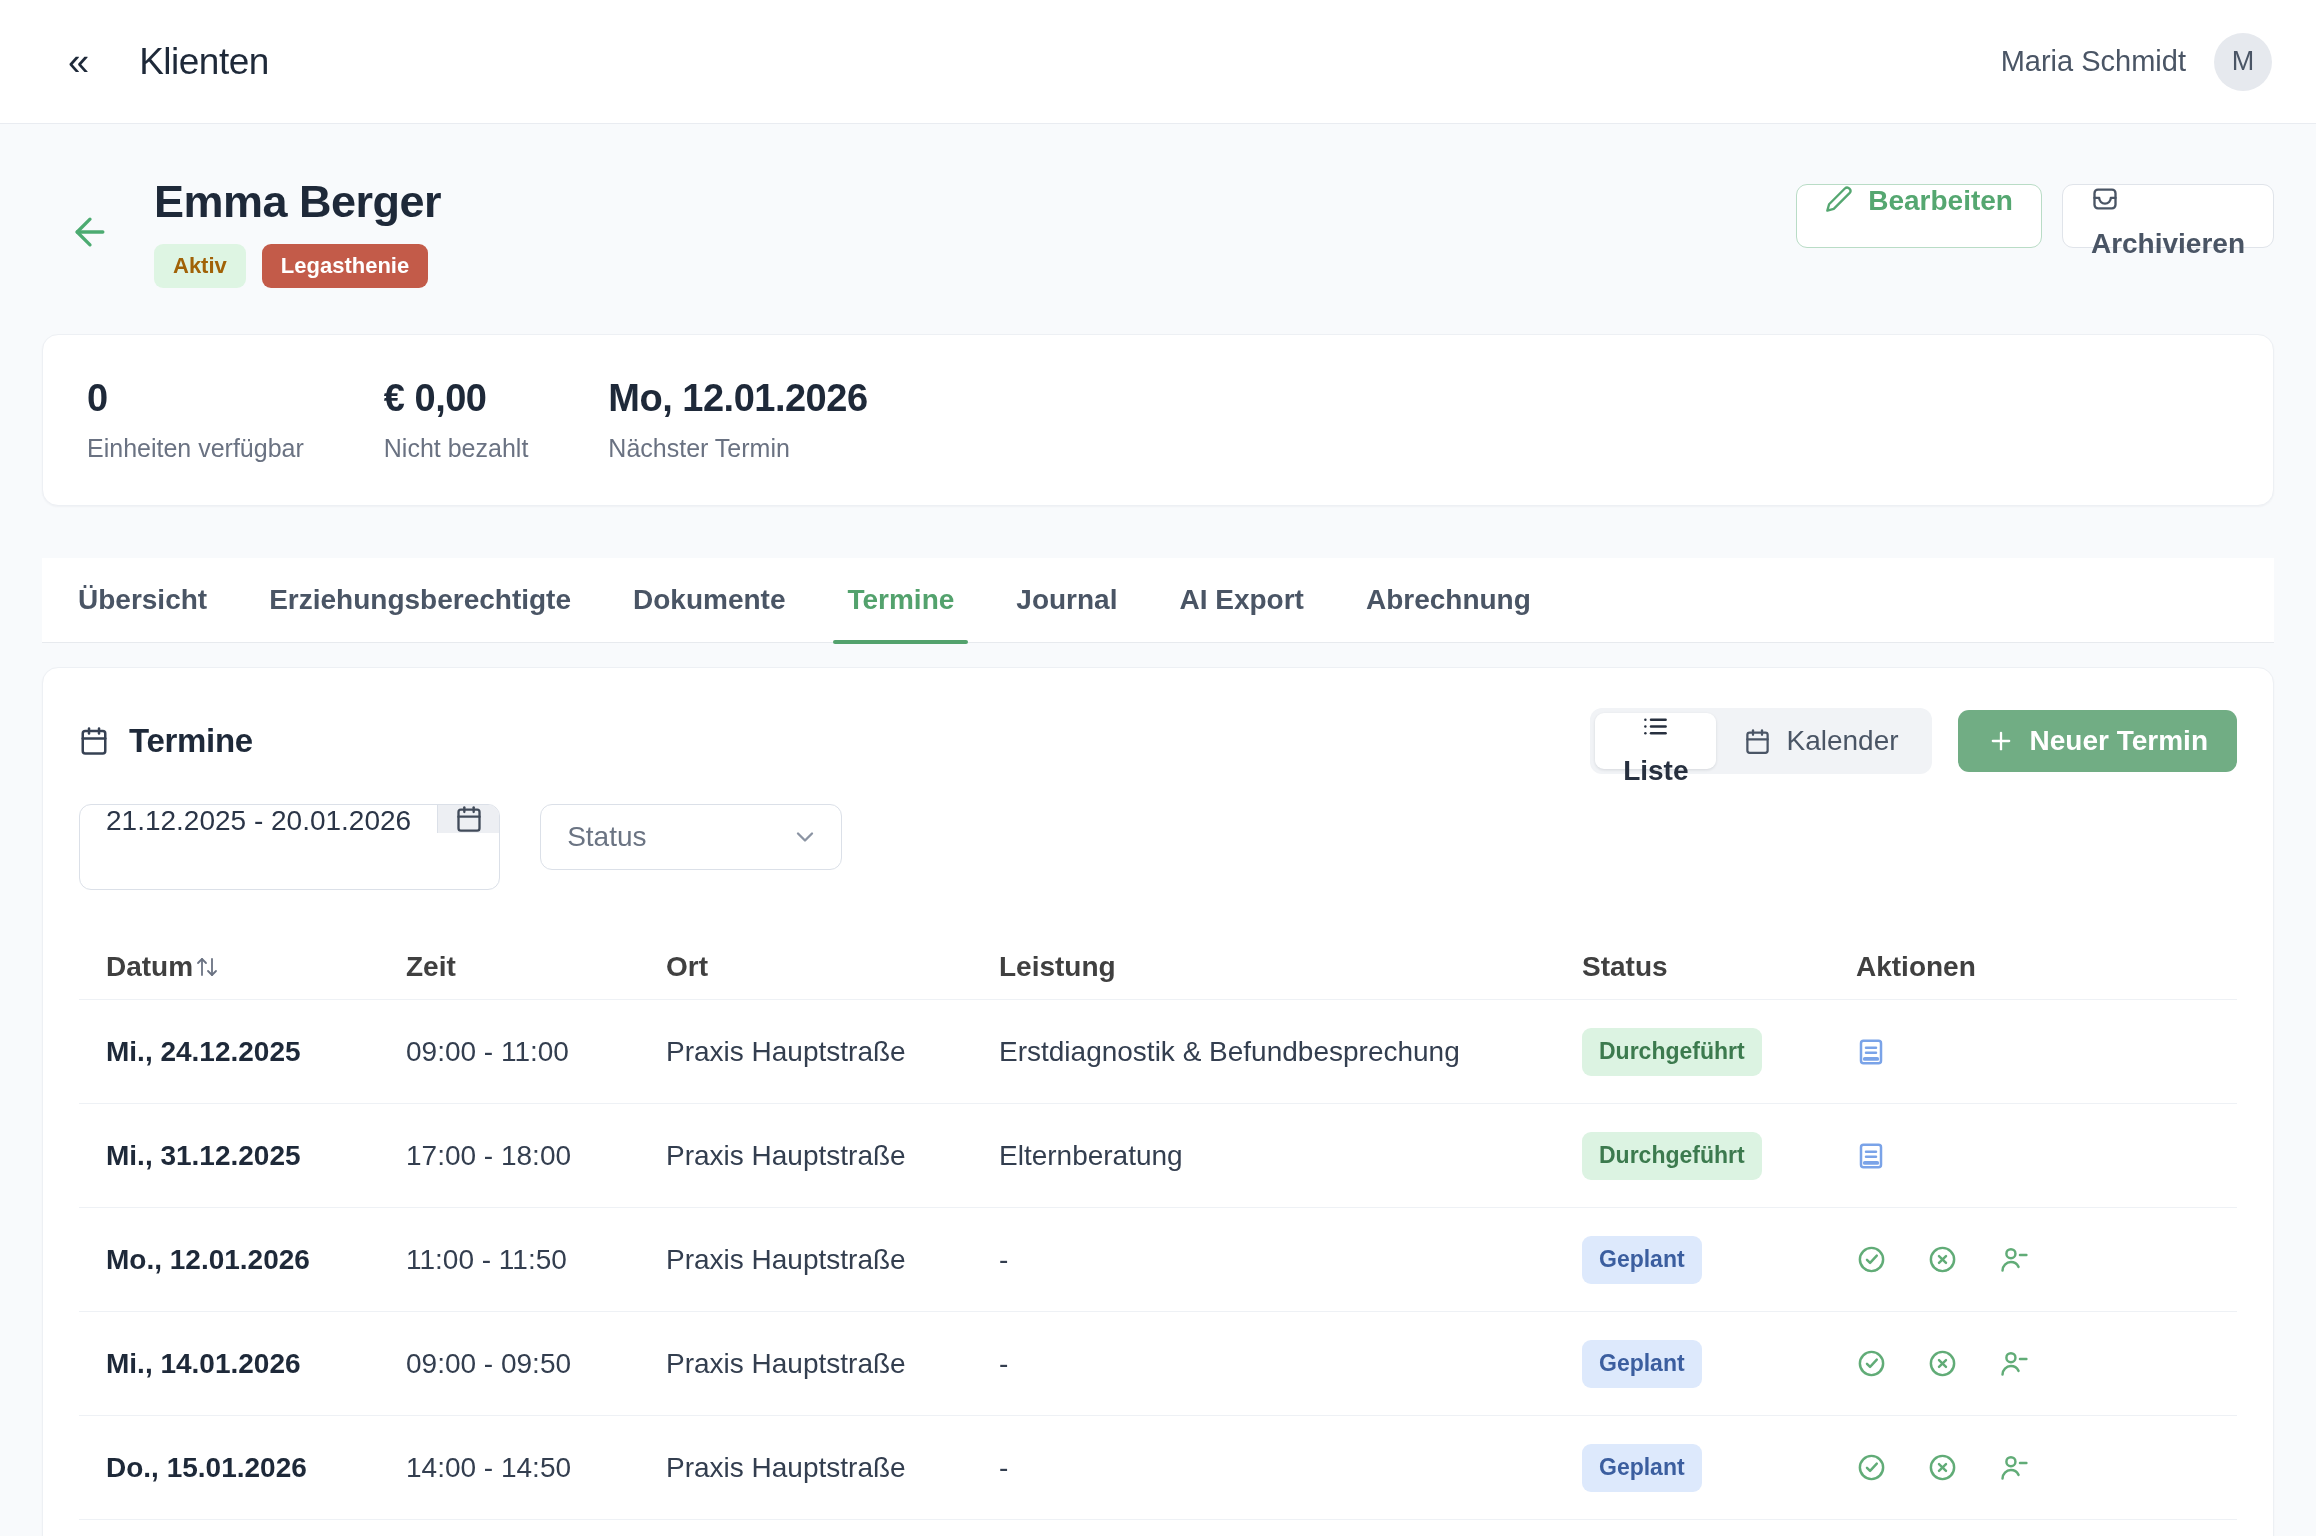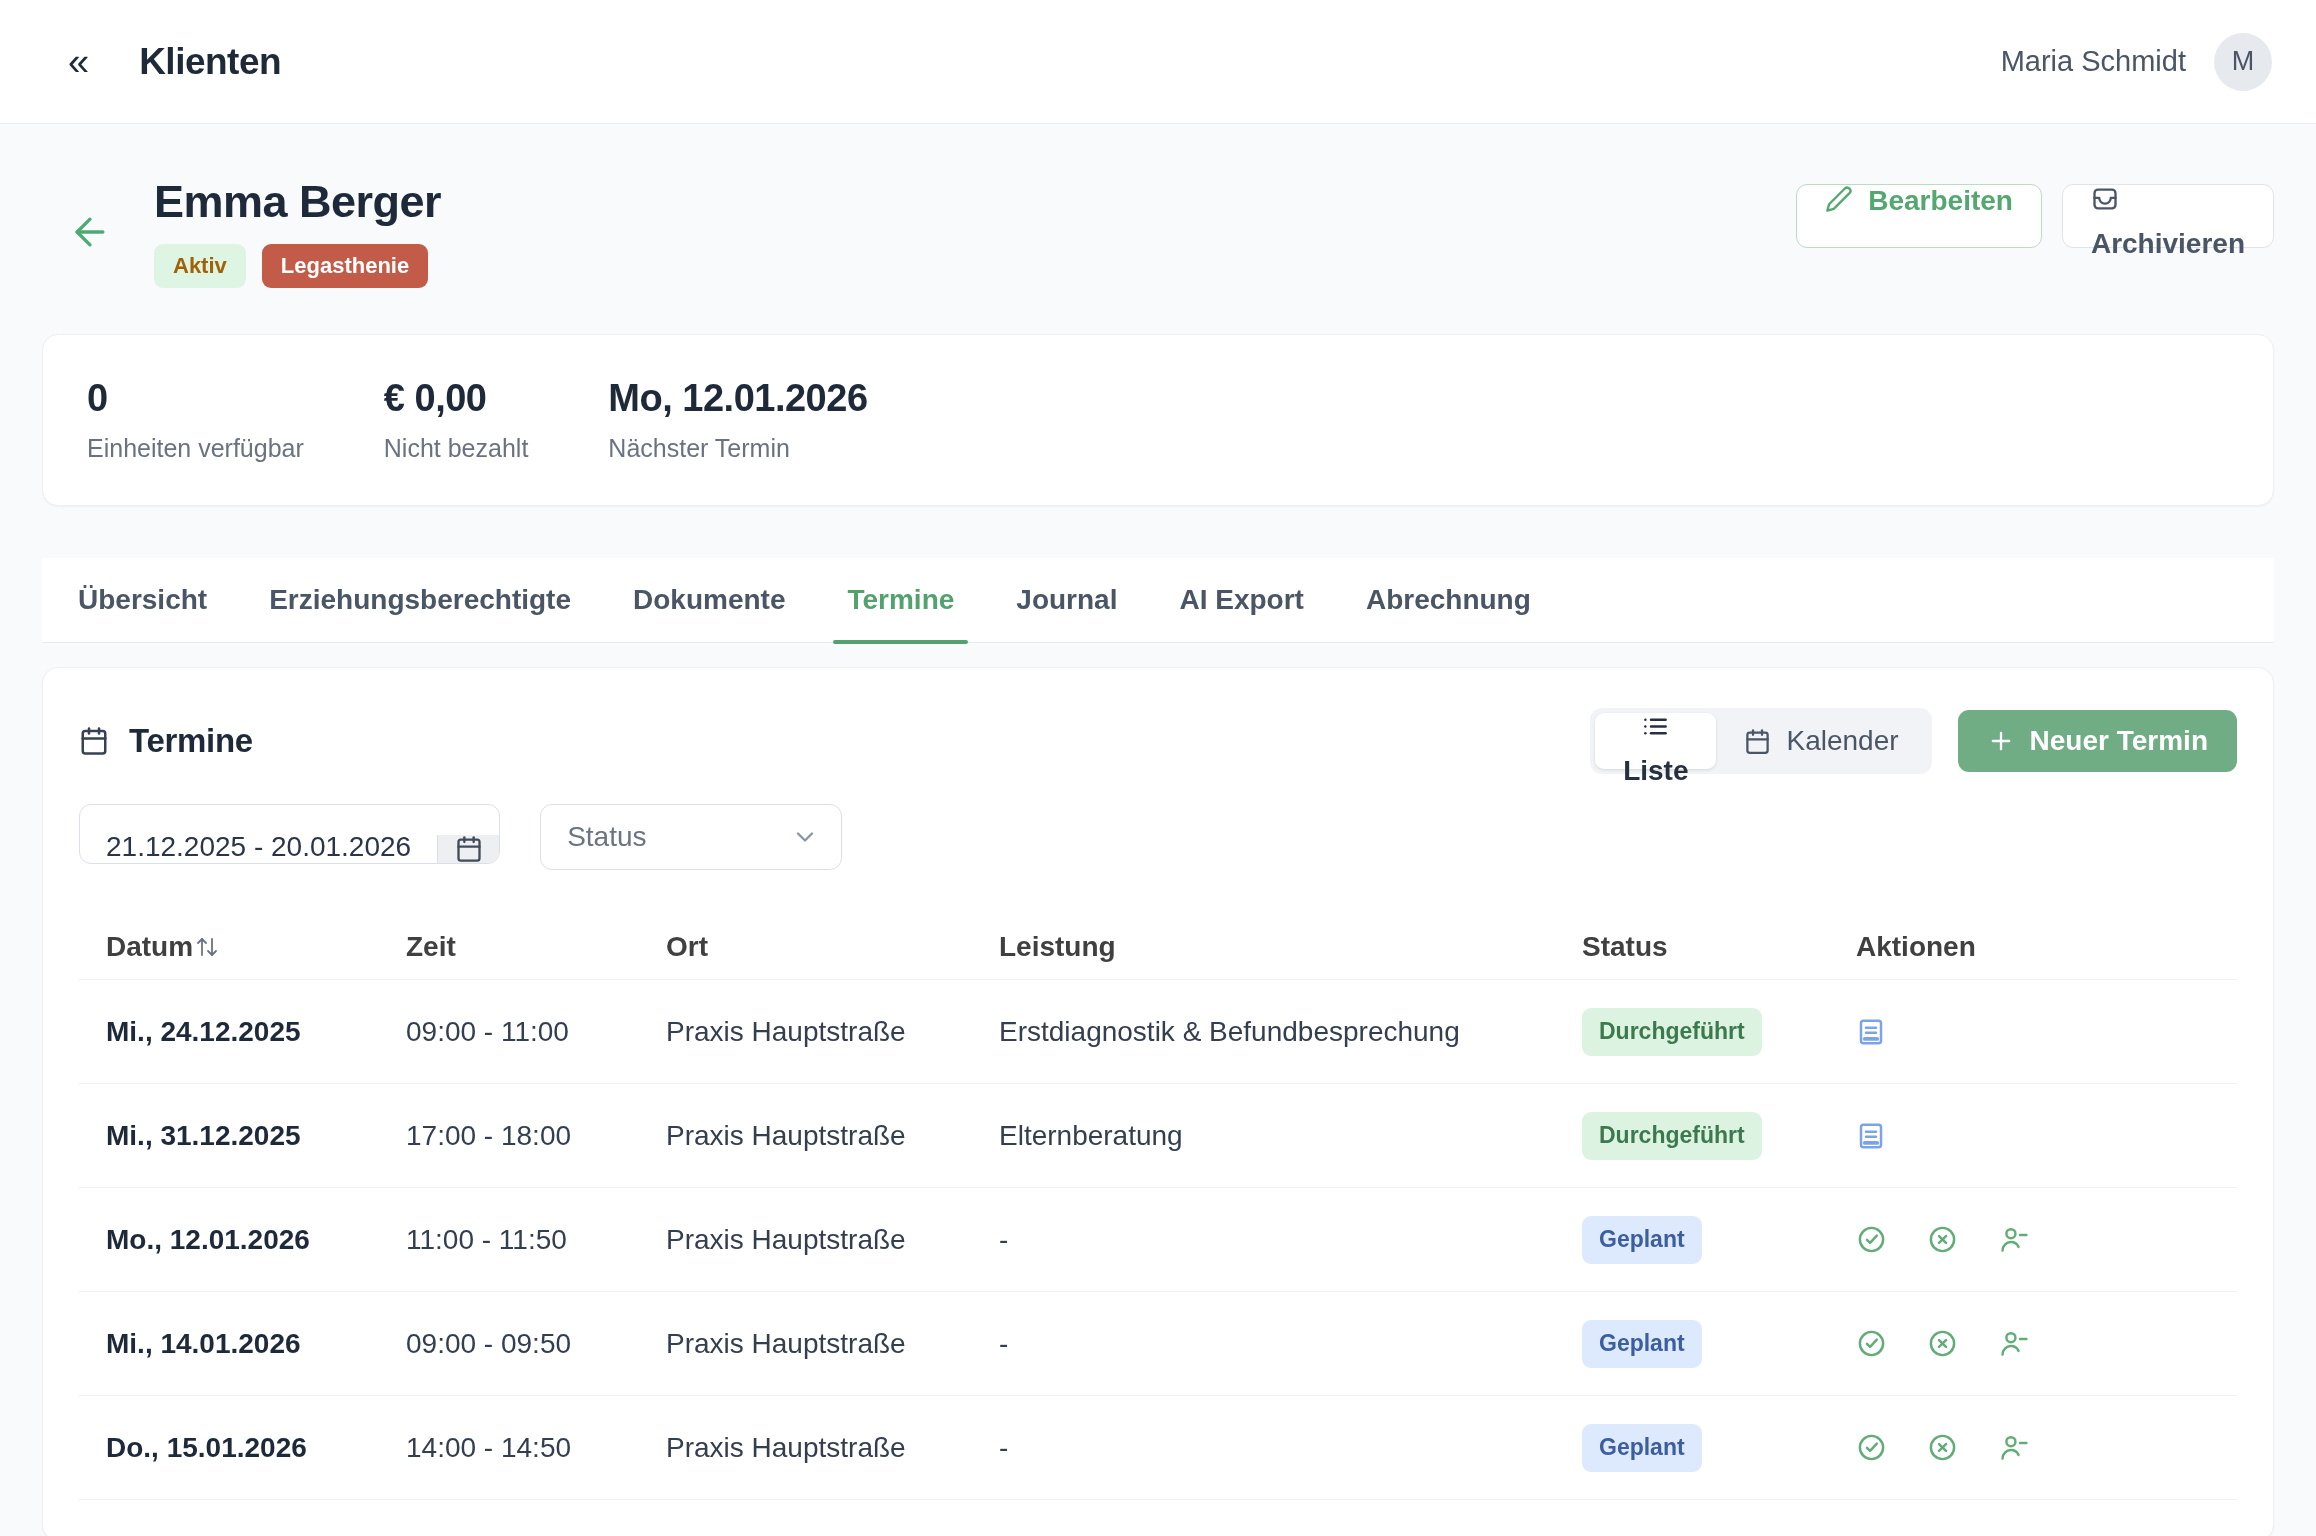--- a/index.html
+++ b/index.html
@@ -5,21 +5,21 @@
   * { box-sizing: border-box; }
   html,body { margin:0; padding:0; background:#f8fafc; }
   body { font-family:"Liberation Sans","DejaVu Sans",sans-serif; color:#1e2939; }
   .app { width:2316px; height:1536px; overflow:hidden; background:#f8fafc; }
 
   
   .topbar { height:124px; background:#fff; border-bottom:1px solid #e9ecf1;
             display:flex; align-items:center; padding:0 44px 0 64px; }
   .collapse-btn { font-size:38px; color:#1e2939; background:none; border:none;
                   line-height:1; padding:0 4px; cursor:pointer; }
-  .page-title { font-size:37px; font-weight:700; color:#1e2939; margin:0 0 0 46px; letter-spacing:-0.5px; }
+  .page-title { font-size:37px; font-weight:400; color:#1e2939; margin:0 0 0 46px; letter-spacing:-0.5px; }
   .hright { margin-left:auto; display:flex; align-items:center; gap:28px; }
   .user-name { font-size:29px; color:#4a5565; }
   .avatar { width:58px; height:58px; border-radius:50%; background:#e6e9ee; color:#4a5565;
             font-size:27px; display:flex; align-items:center; justify-content:center; cursor:pointer; }
 
   main { padding:0 42px; }
 
   
   .client-head { margin-top:52px; display:flex; align-items:center; }
   .back-btn { color:#4cab71; background:none; border:none; padding:0; margin:0 42px 0 26px;
@@ -62,22 +62,22 @@
   .toggle { background:#f1f3f6; border-radius:12px; padding:5px; display:flex; }
   .seg { display:flex; align-items:center; gap:15px; height:56px; padding:0 28px; border-radius:9px;
          font-size:28px; border:none; background:transparent; color:#4a5565; cursor:pointer; font-family:inherit; }
   .seg.active { background:#fff; color:#27303f; font-weight:600; box-shadow:0 1px 3px rgba(16,24,40,.12);flex-direction:column; }
   .btn-green { display:inline-flex; align-items:center; gap:15px; height:62px; padding:0 29px;
                border-radius:11px; background:#71ad84; color:#fff; font-size:28px; font-weight:600;
                border:none; cursor:pointer; font-family:inherit; }
 
   
   .filters { margin-top:30px; display:flex; gap:40px; }
-  .date-range { display:inline-flex; align-items:flex-end; border:1.5px solid #dbe0e8;
-                border-radius:12px; overflow:hidden; background:#fff; height:60px; cursor:pointer; }
+  .date-range { display:inline-flex; align-items:flex-start; border:1.5px solid #dbe0e8;
+                border-radius:12px; overflow:hidden; background:#fff; height:86px; cursor:pointer; }
   .date-range .txt { display:flex; align-items:center; padding:0 26px; font-size:28px; color:#2b3547; }
   .cal-seg { display:flex; align-items:center; justify-content:center; width:62px;
              background:#edeff3; border-left:1.5px solid #dbe0e8; color:#414b5a; }
   .select { display:inline-flex; align-items:center; justify-content:space-between; width:302px;
             height:66px; border:1.5px solid #dbe0e8; border-radius:12px; padding:0 22px 0 26px;
             font-size:28px; color:#6b7483; background:#fff; cursor:pointer; }
   .select .ic { color:#8b94a3; }
 
   
   .table { margin-top:44px; }

